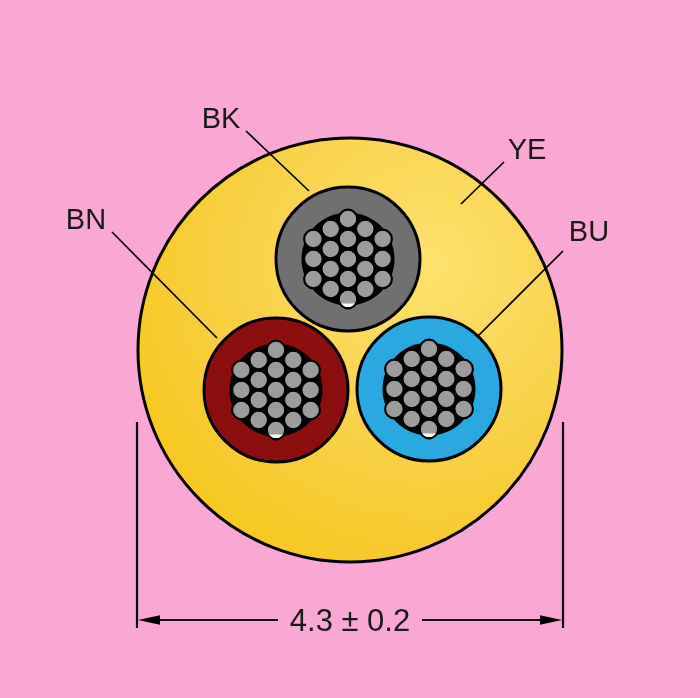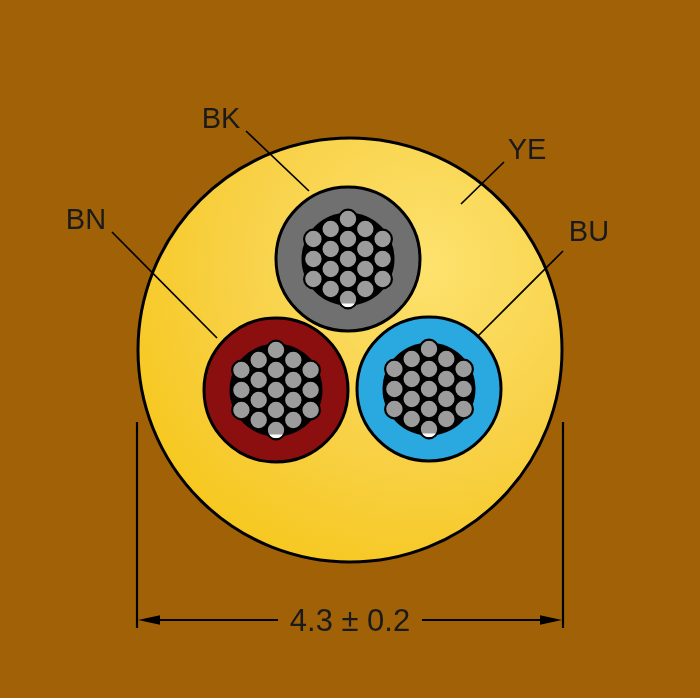--- a/index.html
+++ b/index.html
@@ -4,21 +4,21 @@
 <style>
   html, body {
     margin: 0;
     padding: 0;
     background: #ffffff;
   }
   .stage {
     position: relative;
     width: 700px;
     height: 698px;
-    background: #a16207;
+    background: #f9a8d4;
     overflow: hidden;
     font-family: "Liberation Sans", sans-serif;
     text-decoration: underline;
   }
   svg { display: block; }
   .wire-label {
     font-family: "Liberation Sans", sans-serif;
     font-size: 29px;
     fill: #1a1a1a;
     font-weight: 500;

